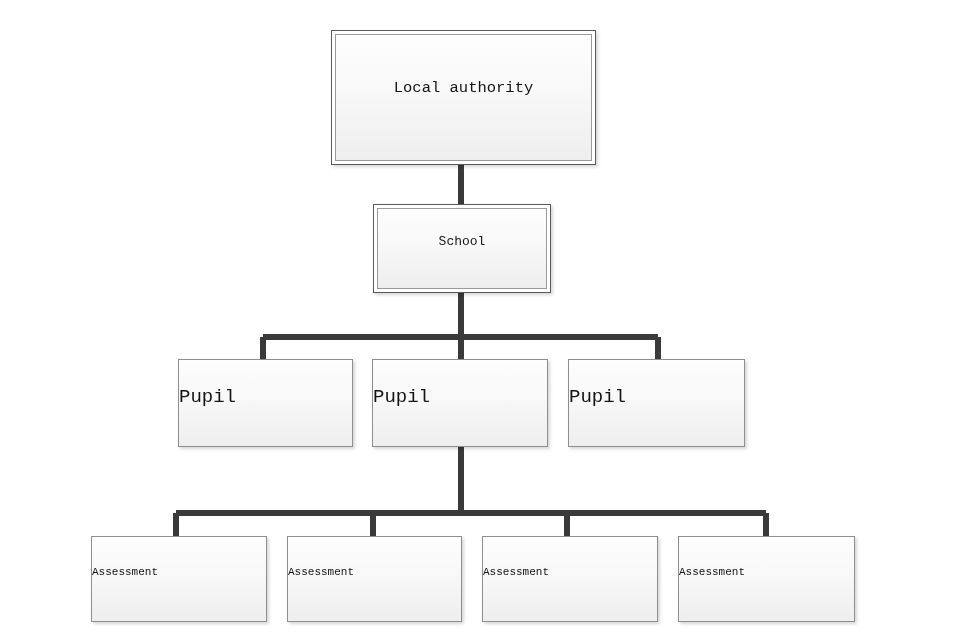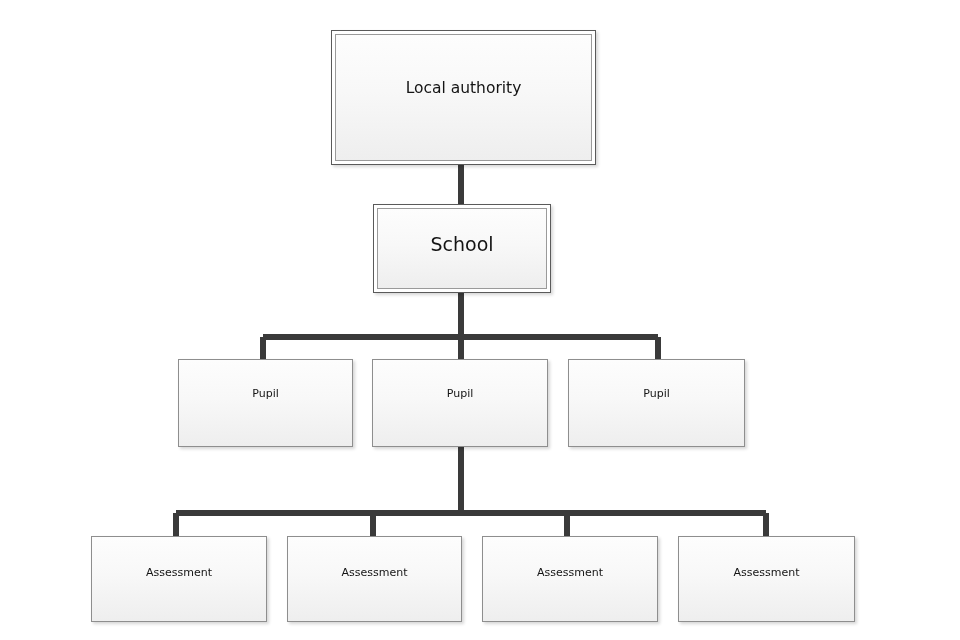--- a/index.html
+++ b/index.html
@@ -22,21 +22,22 @@
     left: 0;
     top: 0;
     width: 960px;
     height: 640px;
   }
   .node {
     position: absolute;
     box-sizing: border-box;
     background: linear-gradient(to bottom, #fdfdfd 0%, #f8f8f8 45%, #eeeeee 100%);
     display: flex;
-    justify-content: center;
+    justify-content: flex-start;
+    font-family: Liberation Mono, monospace;
   }
   
   .node.plain {
     border: 1px solid #8e8e8e;
     box-shadow: 2px 2px 3px rgba(0,0,0,0.16);
   }
   
   .node.framed {
     border: 1px solid #5a5a5a;
     background: #ffffff;
@@ -53,22 +54,22 @@
     justify-content: center;
   }
   .node-label {
     color: #141414;
     font-size: 15px;
     line-height: 1;
     white-space: nowrap;
     user-select: none;
   }
   .lvl-root .node-label { padding-top: 46px; font-size: 15.5px; }
-  .lvl-school .node-label { padding-top: 26px; font-size: 19px; }
-  .lvl-pupil .node-label { padding-top: 28px; font-size: 11px; }
+  .lvl-school .node-label { padding-top: 26px; font-size: 13px; }
+  .lvl-pupil .node-label { padding-top: 28px; font-size: 19px; }
   .lvl-assessment .node-label { padding-top: 30px; font-size: 11px; }
 </style>
 </head>
 <body>
 
 <div id="canvas">
 
   <svg id="connector-layer" width="960" height="640" viewBox="0 0 960 640" xmlns="http://www.w3.org/2000/svg" aria-hidden="true">
       <line x1="461" y1="162" x2="461" y2="206" stroke="#3a3a3a" stroke-width="6" stroke-linecap="butt"></line>
       <line x1="461" y1="291" x2="461" y2="337" stroke="#3a3a3a" stroke-width="6" stroke-linecap="butt"></line>

